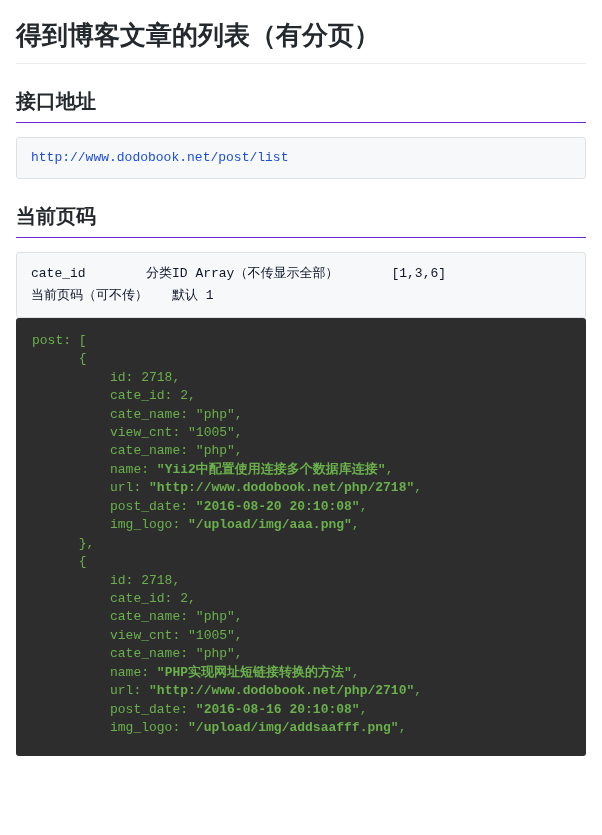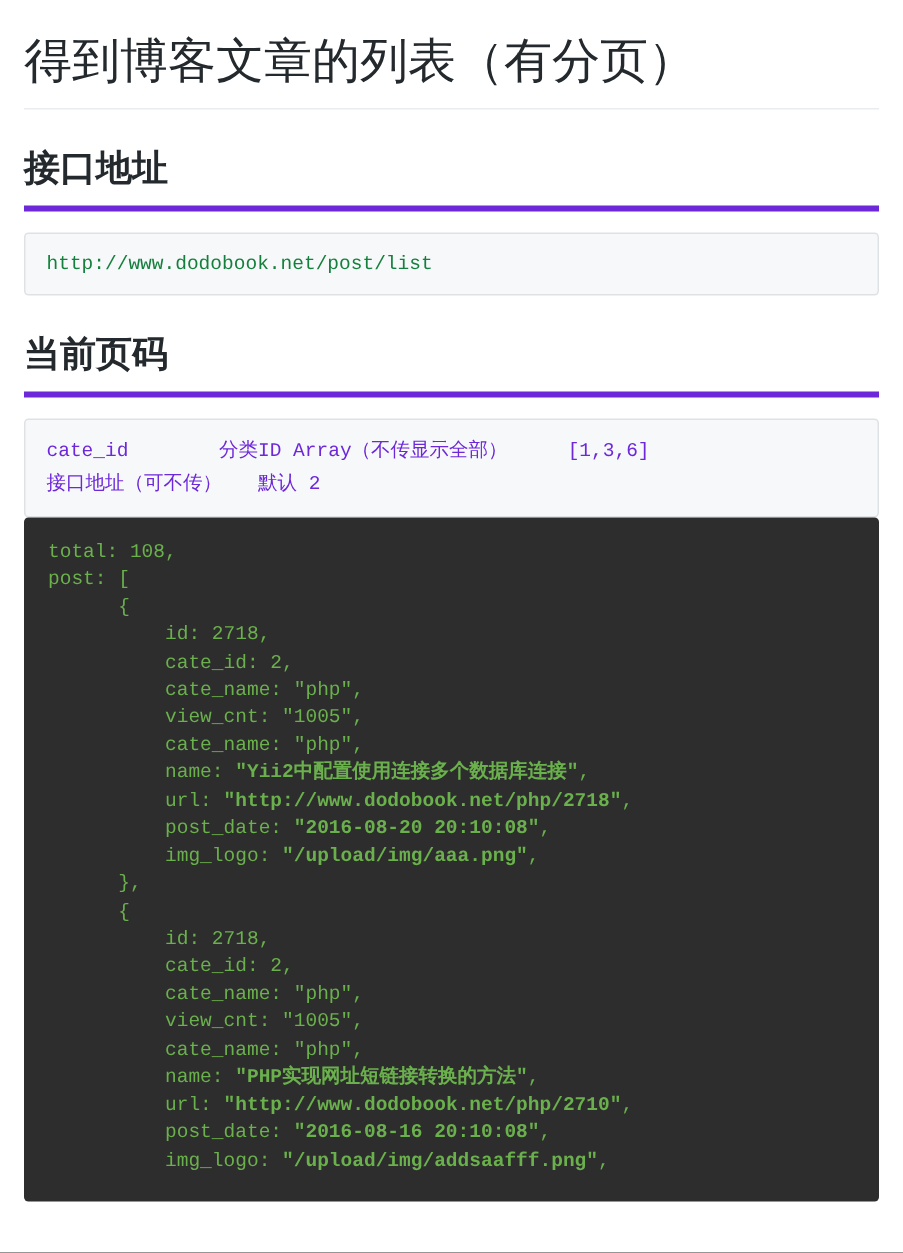--- a/index.html
+++ b/index.html
@@ -6,57 +6,57 @@
     body {
       font-family: -apple-system, BlinkMacSystemFont, "Segoe UI", Helvetica, Arial, sans-serif;
       color: #24292e;
       background: #ffffff;
       font-size: 14px;
       line-height: 1.5;
       width: 602px;
     }
     .container { padding: 16px; }
     h1 {
-      font-size: 32px;
-      font-weight: 400;
+      font-size: 26px;
+      font-weight: 700;
       padding-bottom: 8px;
       border-bottom: 1px solid #eaecef;
       margin-bottom: 18px;
     }
     h2 {
-      font-size: 24px;
+      font-size: 20px;
       font-weight: 600;
       padding-bottom: 6px;
-      border-bottom: 4px solid #6d28d9;
+      border-bottom: 1px solid #6d28d9;
       margin-bottom: 14px;
       margin-top: 22px;
     }
     .endpoint-box {
       background: #f6f8fa;
       border: 1px solid #dfe2e5;
       border-radius: 3px;
       padding: 10px 14px;
       font-family: "SFMono-Regular", Consolas, "Liberation Mono", Menlo, monospace;
       font-size: 13px;
-      color: #15803d;
+      color: #1d4ed8;
     }
     .params-box {
       background: #f6f8fa;
       border: 1px solid #dfe2e5;
       border-radius: 3px;
       padding: 10px 14px;
       font-family: "SFMono-Regular", Consolas, "Liberation Mono", Menlo, monospace;
       font-size: 13px;
-      color: #6d28d9;
+      color: #0f172a;
     }
     .param-row { display: flex; line-height: 1.7; white-space: nowrap; }
     .param-name { width: 115px; flex-shrink: 0; }
     .param-desc { flex: 0 0 auto; text-align: right; }
     .param-default { flex: 0 0 auto; margin-left: 24px; }
-    .param-example { flex: 0 0 auto; margin-left: 40px; }
+    .param-example { flex: 0 0 auto; margin-left: 53px; }
     .code-block {
       background: #2d2d2d;
       color: #6ab04c;
       border-radius: 3px;
       padding: 14px 16px 18px;
       font-family: "SFMono-Regular", Consolas, "Liberation Mono", Menlo, monospace;
       font-size: 13px;
       line-height: 1.42;
       overflow-x: auto;
     }
@@ -73,27 +73,26 @@
   <div class="endpoint-box">http://www.dodobook.net/post/list</div>
 
   <h2>当前页码</h2>
   <div class="params-box">
     <div class="param-row">
       <span class="param-name">cate_id</span>
       <span class="param-desc">分类ID Array（不传显示全部）</span>
       <span class="param-example">[1,3,6]</span>
     </div>
     <div class="param-row">
-      <span class="param-desc">接口地址（可不传）</span>
-      <span class="param-default">默认 2</span>
+      <span class="param-desc">当前页码（可不传）</span>
+      <span class="param-default">默认 1</span>
     </div>
   </div>
 
   <div class="code-block" id="code-block">
-      <div class="line">total: 108,</div>
       <div class="line">post: [</div>
       <div class="line">      {</div>
       <div class="line">          id: 2718,</div>
       <div class="line">          cate_id: 2,</div>
       <div class="line">          cate_name: "php",</div>
       <div class="line">          view_cnt: "1005",</div>
       <div class="line">          cate_name: "php",</div>
       <div class="line">          name: <b>"Yii2中配置使用连接多个数据库连接"</b>,</div>
       <div class="line">          url: <b>"http://www.dodobook.net/php/2718"</b>,</div>
       <div class="line">          post_date: <b>"2016-08-20 20:10:08"</b>,</div>

